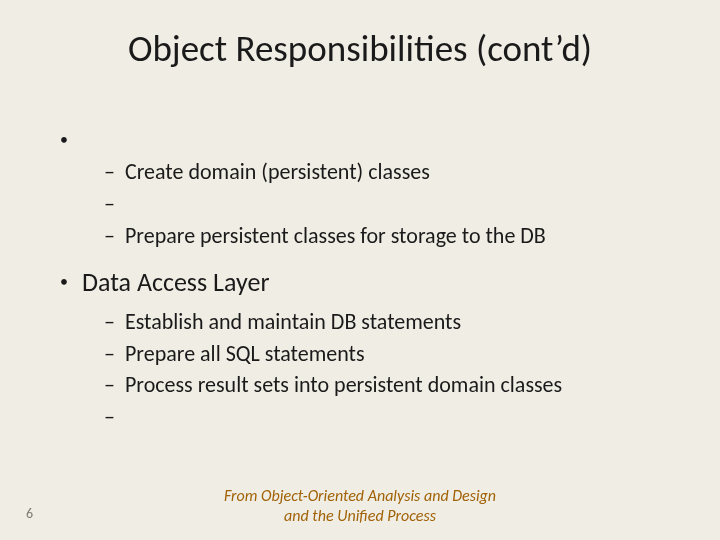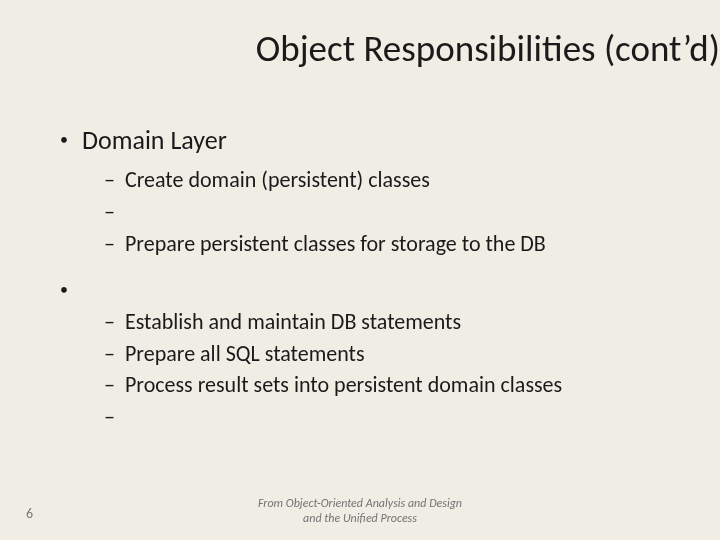--- a/index.html
+++ b/index.html
@@ -16,21 +16,21 @@
     position: relative;
     width: 720px;
     height: 540px;
     box-sizing: border-box;
   }
   .title {
     position: absolute;
     top: 26px;
     left: 0;
     width: 100%;
-    text-align: right;
+    text-align: center;
     font-size: 37px;
     font-weight: 400;
     letter-spacing: 0px;
   }
   .content {
     position: absolute;
     top: 120px;
     left: 60px;
     right: 40px;
   }
@@ -73,55 +73,55 @@
     bottom: 4px;
     font-size: 14px;
     color: #7a7a72;
   }
   .attribution {
     position: absolute;
     left: 0;
     width: 100%;
     bottom: 0;
     text-align: center;
-    font-size: 12px;
+    font-size: 16px;
     font-style: italic;
-    color: #737373;
+    color: #a16207;
     line-height: 1.25;
   }
 </style>
 </head>
 <body>
 
 <div class="slide">
 
   <div class="title">Object Responsibilities (cont’d)</div>
 
   <div class="content">
 
     <div class="bullet-l1">
       <span class="dot">•</span>
-      <span>Domain Layer</span>
     </div>
     <div class="sub-group">
       <div class="bullet-l2">
         <span class="dash">–</span>
         <span>Create domain (persistent) classes</span>
       </div>
       <div class="bullet-l2">
         <span class="dash">–</span>
       </div>
       <div class="bullet-l2">
         <span class="dash">–</span>
         <span>Prepare persistent classes for storage to the DB</span>
       </div>
     </div>
 
     <div class="bullet-l1">
       <span class="dot">•</span>
+      <span>Data Access Layer</span>
     </div>
     <div class="sub-group">
       <div class="bullet-l2">
         <span class="dash">–</span>
         <span>Establish and maintain DB statements</span>
       </div>
       <div class="bullet-l2">
         <span class="dash">–</span>
         <span>Prepare all SQL statements</span>
       </div>

